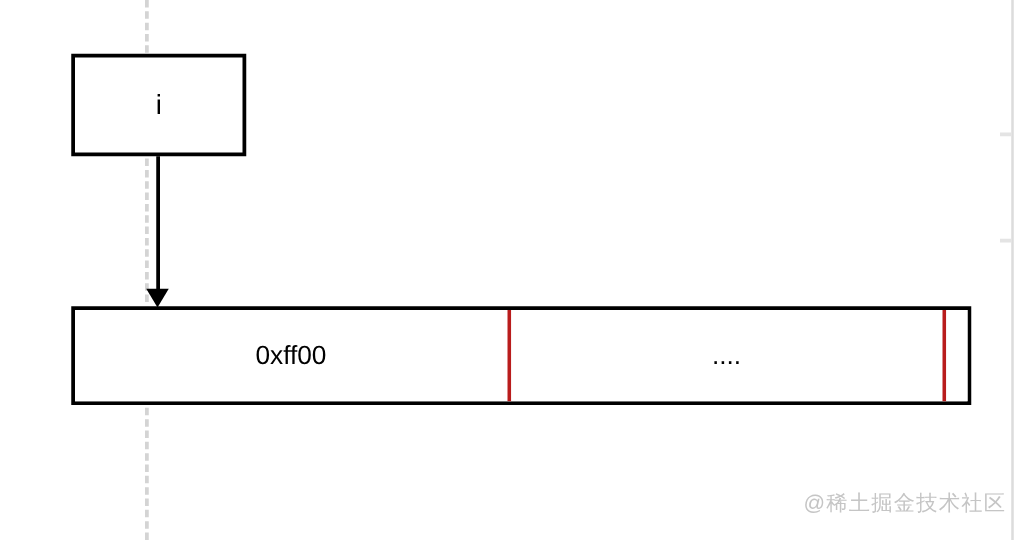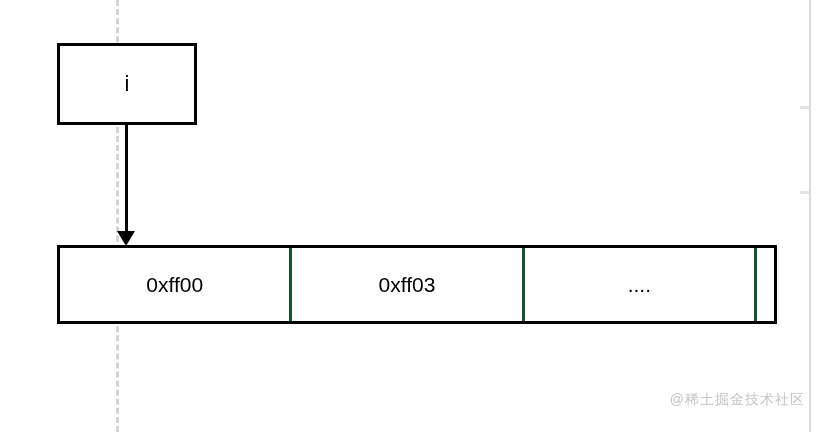--- a/index.html
+++ b/index.html
@@ -66,37 +66,37 @@
     top: 245px;
     width: 720px;
     height: 79px;
     background: #ffffff;
     border: 3px solid #000000;
     display: flex;
     z-index: 2;
   }
   .memory-cell {
     flex: 1 1 0;
-    border-right: 3px solid #14532d;
+    border-right: 3px solid #b91c1c;
     display: flex;
     align-items: center;
     justify-content: center;
     font-size: 21px;
     background: #ffffff;
   }
   .memory-cell.sliver {
     flex: 0 0 17px;
     border-right: none;
   }
   
   .watermark {
     position: absolute;
     top: 391px;
     right: 11px;
-    font-size: 14px;
+    font-size: 17px;
     letter-spacing: 1px;
     color: #c5c5c5;
     z-index: 4;
     white-space: nowrap;
   }
   
   .right-edge-line {
     position: absolute;
     right: 5px;
     top: 0;
@@ -128,23 +128,20 @@
   </div>
 
   <div class="arrow-shaft"></div>
   <div class="arrow-head"></div>
 
   <div class="memory-row">
     <div class="memory-cell">
       <span>0xff00</span>
     </div>
     <div class="memory-cell">
-      <span>0xff03</span>
-    </div>
-    <div class="memory-cell">
       <span>....</span>
     </div>
     <div class="memory-cell sliver">
       <span></span>
     </div>
   </div>
 
   <div class="watermark">@稀土掘金技术社区</div>
 
   <div class="right-edge-line"></div>

